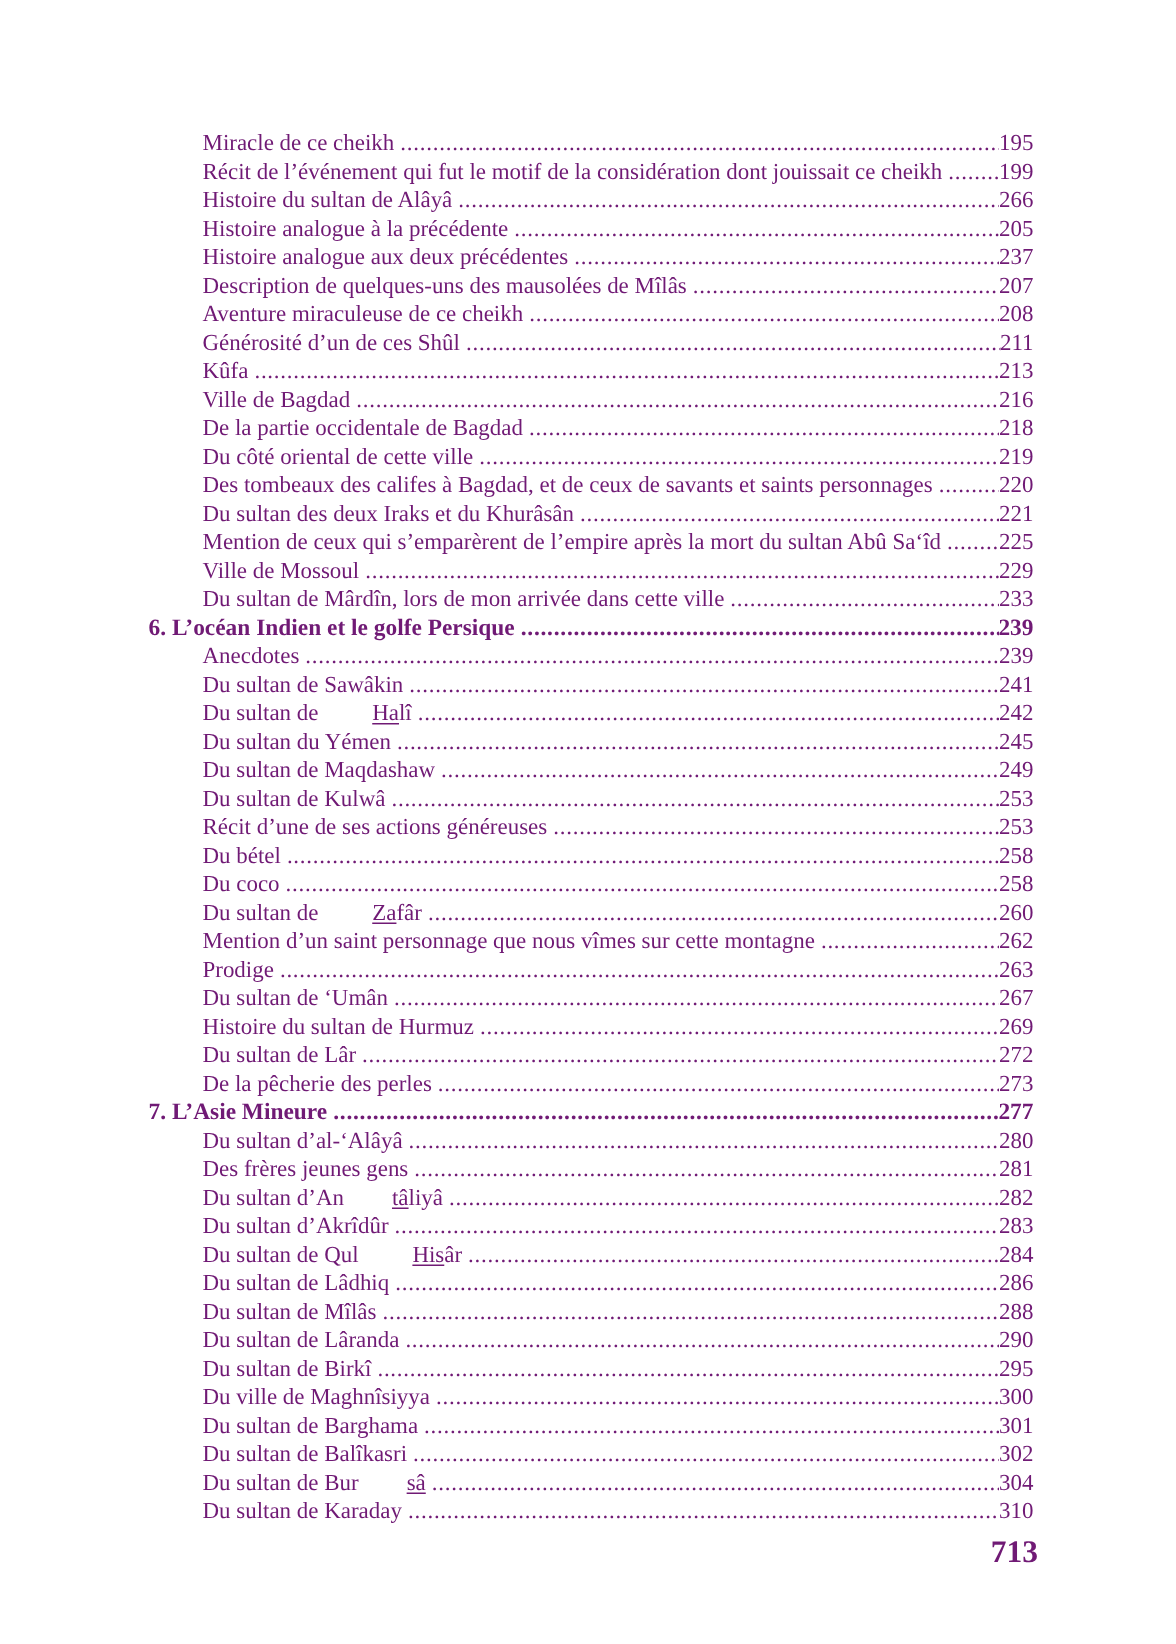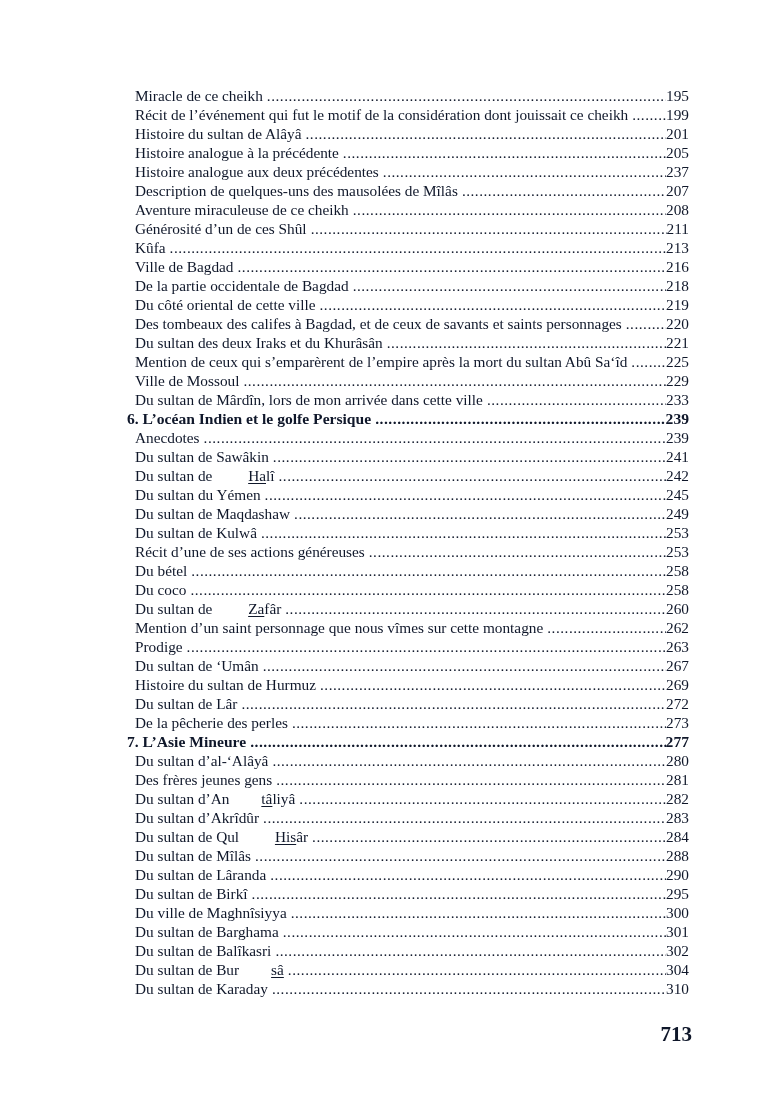--- a/index.html
+++ b/index.html
@@ -1,37 +1,37 @@
 <!DOCTYPE html>
 <html><head>
 <meta charset="utf-8">
 <style>
   html,body{margin:0;padding:0;background:#ffffff;}
   .page{
     position:relative;
     width:784px;height:1096px;
     background:#ffffff;
-    color:#0f172a;
+    color:#701a75;
     font-family:"Liberation Serif","DejaVu Serif",serif;
     overflow:hidden;
   }
   .toc{
     position:absolute;
     left:99px;top:86px;
     width:590px;
   }
   .row{
     display:flex;
     align-items:baseline;
     font-size:15.3px;
     line-height:19px;
     white-space:nowrap;
   }
   .row.entry{padding-left:36px;}
-  .row.section{font-weight:700;font-size:15.6px;margin-left:28px;}
+  .row.section{font-weight:700;font-size:15.6px;}
   .title{flex:0 0 auto;}
   .dots{
     flex:1 1 0;
     min-width:0;
     overflow:hidden;
     margin-left:4px;
     white-space:nowrap;
   }
   .dots::after{
     content:"........................................................................................................................................................................................";
@@ -64,21 +64,21 @@
           <span class="pg">195</span>
         </div>
         <div class="row entry">
           <span class="title"><span>Récit de l’événement qui fut le motif de la considération dont jouissait ce cheikh</span></span>
           <span class="dots"></span>
           <span class="pg">199</span>
         </div>
         <div class="row entry">
           <span class="title"><span>Histoire du sultan de Alâyâ</span></span>
           <span class="dots"></span>
-          <span class="pg">201</span>
+          <span class="pg">266</span>
         </div>
         <div class="row entry">
           <span class="title"><span>Histoire analogue à la précédente</span></span>
           <span class="dots"></span>
           <span class="pg">205</span>
         </div>
         <div class="row entry">
           <span class="title"><span>Histoire analogue aux deux précédentes</span></span>
           <span class="dots"></span>
           <span class="pg">237</span>
@@ -250,20 +250,25 @@
         </div>
         <div class="row entry">
           <span class="title"><span>Du sultan d’Akrîdûr</span></span>
           <span class="dots"></span>
           <span class="pg">283</span>
         </div>
         <div class="row entry">
           <span class="title"><span>Du sultan de Qul </span><span class="u">His</span><span>âr</span></span>
           <span class="dots"></span>
           <span class="pg">284</span>
+        </div>
+        <div class="row entry">
+          <span class="title"><span>Du sultan de Lâdhiq</span></span>
+          <span class="dots"></span>
+          <span class="pg">286</span>
         </div>
         <div class="row entry">
           <span class="title"><span>Du sultan de Mîlâs</span></span>
           <span class="dots"></span>
           <span class="pg">288</span>
         </div>
         <div class="row entry">
           <span class="title"><span>Du sultan de Lâranda</span></span>
           <span class="dots"></span>
           <span class="pg">290</span>

